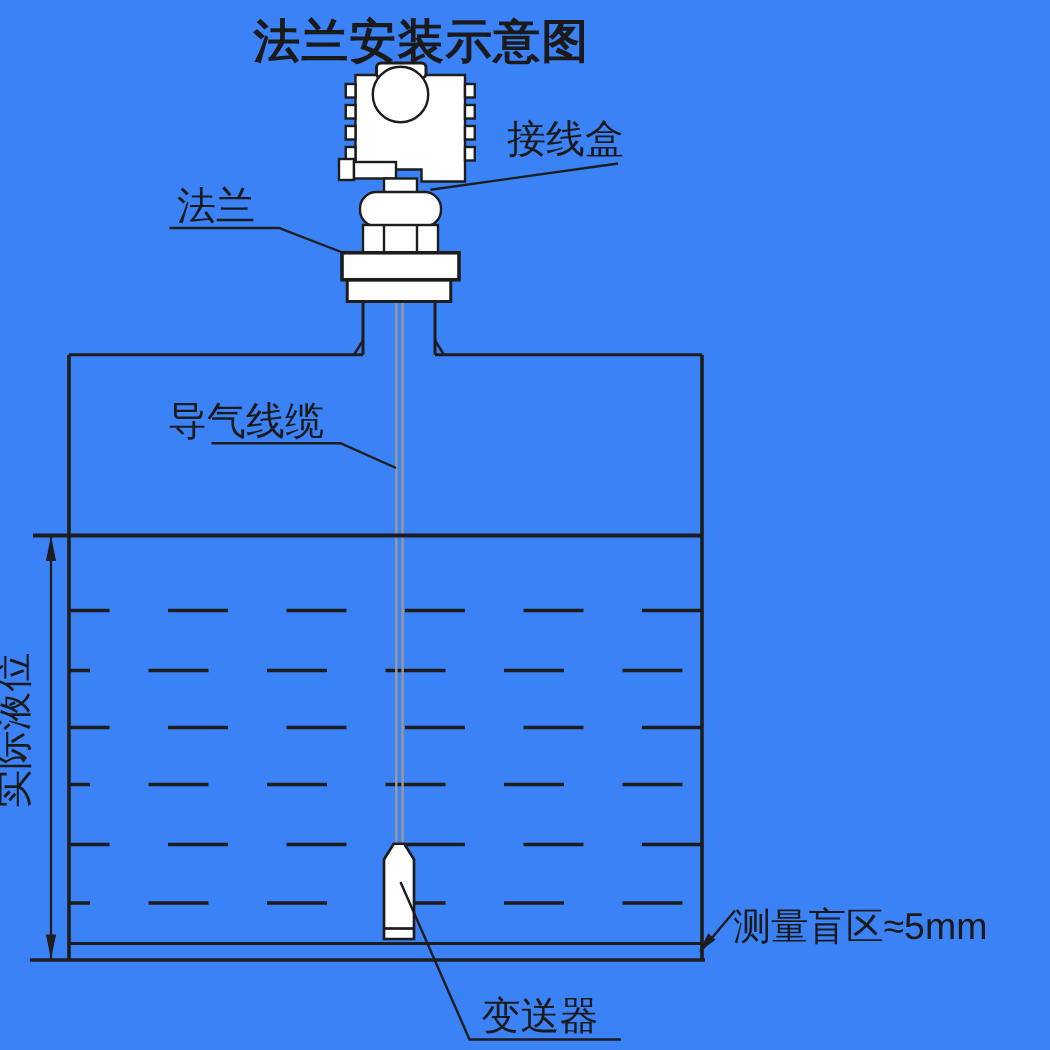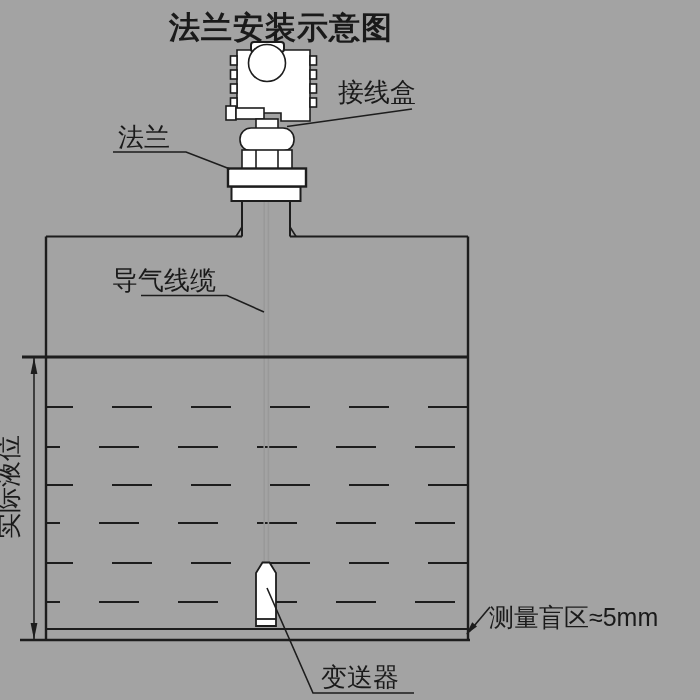--- a/index.html
+++ b/index.html
@@ -1,16 +1,16 @@
 <!DOCTYPE html>
 <html><head>
 <meta charset="utf-8">
 <style>
   html,body{margin:0;padding:0;background:#ffffff;}
-  .canvas{position:relative;width:700px;height:700px;background:#a3a3a3;overflow:hidden;}
+  .canvas{position:relative;width:700px;height:700px;background:#3b82f6;overflow:hidden;}
   svg{display:block;}
   text{font-family:"Liberation Sans","DejaVu Sans",sans-serif;font-weight:500;}
   .title-text{font-size:31px;font-weight:600;letter-spacing:1px;}
   .label-text{font-size:25px;}
   .label-text-sm{font-size:26px;}
 </style>
 </head>
 <body>
 
 <div class="canvas">

